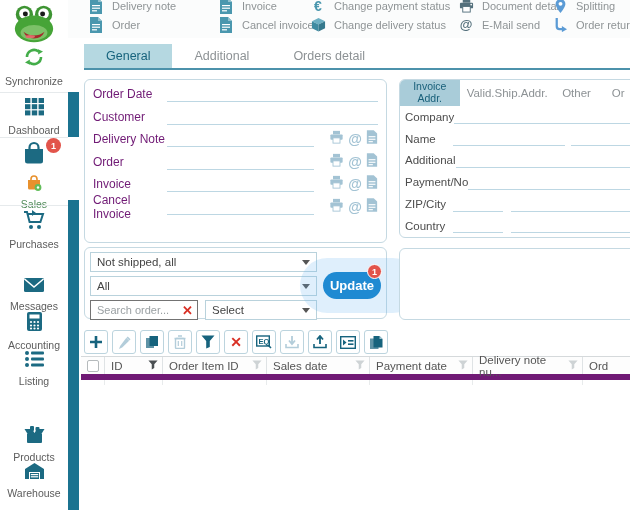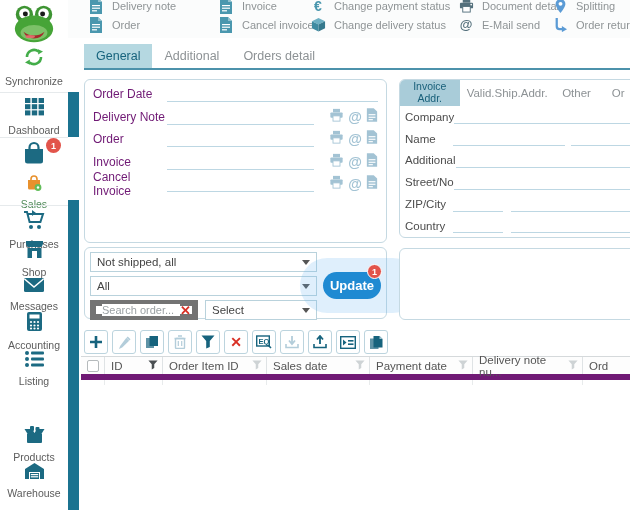--- a/index.html
+++ b/index.html
@@ -21,21 +21,21 @@
   .logo { position:absolute; left:0; top:2px; width:68px; height:44px; display:flex; align-items:center; justify-content:center; }
   .sbi { position:absolute; left:0; width:68px; display:flex; flex-direction:column; align-items:center; cursor:pointer; }
   .sbi .lbl { font-size:10.5px; color:#5c5c5c; margin-top:3px; white-space:nowrap; }
   .sep { position:absolute; left:0; width:68px; height:1px; background:#e6eaec; }
   .strip { position:absolute; left:68px; width:11px; background:#1b7390; }
   .badge { position:absolute; width:15px; height:15px; border-radius:50%; background:#e2544b; color:#fff;
     font-size:9px; font-weight:bold; display:flex; align-items:center; justify-content:center; }
 
   
   .tabs { position:absolute; left:84px; top:44px; display:flex; height:24px; }
-  .tab { padding:0 12px; font-size:12.5px; color:#8d9295; display:flex; align-items:center; cursor:pointer; }
+  .tab { padding:0 22px; font-size:12.5px; color:#8d9295; display:flex; align-items:center; cursor:pointer; }
   .tab.active { background:#b5d8e1; color:#17637d; }
   .tabs-line { position:absolute; left:84px; top:68px; width:546px; height:2px; background:#4c92ab; }
 
   
   .panel { position:absolute; border:1px solid #c5d9e2; border-radius:6px; background:#fff; }
   .p-form { left:84px; top:79px; width:303px; height:164px; padding-top:3px; }
   .f-row { height:22.5px; display:flex; align-items:center; padding:0 8px; }
   .f-row .flb { flex:0 0 74px; font-size:12px; color:#701a75; }
   .f-row .fin { flex:1; height:16px; border-bottom:1px solid #bdd7e3; font-size:11px; color:#333; }
   .f-row .facts { flex:0 0 60px; display:flex; justify-content:flex-end; align-items:center; gap:4px; margin-left:4px; }
@@ -49,21 +49,21 @@
   .a-row .alb { flex:0 0 48px; font-size:11.5px; color:#4d4d4d; }
   .a-in { height:15px; border-bottom:1px solid #bdd7e3; }
   .aw-full { flex:1; }
   .aw-a { flex:0 0 112px; margin-right:6px; } .aw-b { flex:1; }
   .aw-s { flex:0 0 50px; margin-right:8px; }
 
   .p-filter { left:84px; top:247px; width:303px; height:72px; }
   .combo { position:absolute; height:20px; border:1px solid #b9d2dc; display:flex; align-items:center;
     font-size:11.5px; color:#444; padding:0 6px; cursor:pointer; background:#fff; }
   .combo .caret { margin-left:auto; width:0; height:0; border-left:4px solid transparent; border-right:4px solid transparent; border-top:5px solid #555; }
-  .search { position:absolute; height:20px; border:6px solid #737373; display:flex; align-items:center; padding:0 4px 0 6px; background:#fff; }
+  .search { position:absolute; height:20px; border:1px solid #737373; display:flex; align-items:center; padding:0 4px 0 6px; background:#fff; }
   .search input { border:none; outline:none; width:78px; font-size:11px; color:#444; font-family:"Liberation Sans",sans-serif; }
   .search input::placeholder { color:#9aa0a3; }
   .xclear { color:#d93025; font-weight:bold; font-size:13px; margin-left:auto; cursor:pointer; }
 
   .halo { position:absolute; left:300px; top:258px; width:120px; height:55px; border-radius:28px; background:rgba(110,180,240,0.22); }
   .update { position:absolute; left:323px; top:272px; width:58px; height:27px; border-radius:14px; background:#1f8ad2;
     color:#fff; font-size:13px; font-weight:bold; display:flex; align-items:center; justify-content:center; cursor:pointer; border:none; }
   .p-empty { left:399px; top:248px; width:240px; height:72px; border-radius:6px 0 0 6px; }
 
   
@@ -262,28 +262,20 @@
   <div class="sbi" style="top:210px">
     <span><svg width="22" height="21" viewBox="0 0 22 21">
           <path d="M1 2h3l2.6 10h10.8l2.6-8H5.2" fill="none" stroke="#1c6a82" stroke-width="2"></path>
           <circle cx="8" cy="17" r="2" fill="#1c6a82"></circle>
           <circle cx="16" cy="17" r="2" fill="#1c6a82"></circle>
           <path d="M9 0l4 3-4 3" fill="#1c6a82"></path>
         </svg></span>
     <span class="lbl">Purchases</span>
   </div>
 
-  <div class="sbi" style="top:240px">
-    <span><svg width="21" height="19" viewBox="0 0 21 19">
-          <path d="M2 1h17v3l-1.5 3h-14L2 4z" fill="#1c6a82"></path>
-          <path d="M3.5 8h14v10h-14z" fill="#1c6a82"></path>
-          <rect x="8" y="11" width="5" height="7" fill="#fff"></rect>
-        </svg></span>
-    <span class="lbl">Shop</span>
-  </div>
 
   <div class="sbi" style="top:277px">
     <span><svg width="22" height="16" viewBox="0 0 22 16">
           <rect x="1" y="1" width="20" height="14" rx="1.5" fill="#1c6a82"></rect>
           <path d="M1.5 2l9.5 8 9.5-8" fill="none" stroke="#fff" stroke-width="1.6"></path>
         </svg></span>
     <span class="lbl">Messages</span>
   </div>
 
   <div class="sbi" style="top:350px">
@@ -351,20 +343,24 @@
   <div class="tab">Orders detail</div>
 </div>
 <div class="tabs-line"></div>
 
 <div class="panel p-form">
   <div class="f-row">
     <span class="flb">Order Date</span>
     <span class="fin"></span>
   </div>
   <div class="f-row">
+    <span class="flb">Customer</span>
+    <span class="fin"></span>
+  </div>
+  <div class="f-row">
     <span class="flb">Delivery Note</span>
     <span class="fin"></span>
     <span class="facts">
       <span><svg width="15" height="14" viewBox="0 0 16 16">
             <rect x="4" y="1" width="8" height="4" fill="#a3c3d4"></rect>
             <rect x="1" y="5" width="14" height="6" rx="1" fill="#a3c3d4"></rect>
             <rect x="4" y="9" width="8" height="6" fill="#fff" stroke="#a3c3d4"></rect>
           </svg></span>
       <span class="at-light">@</span>
       <span><svg width="12" height="14" viewBox="0 0 14 16">
@@ -445,21 +441,21 @@
   <div class="a-row">
     <span class="alb">Name</span>
     <span class="a-in aw-a"></span>
     <span class="a-in aw-b"></span>
   </div>
   <div class="a-row">
     <span class="alb">Additional</span>
     <span class="a-in aw-full"></span>
   </div>
   <div class="a-row">
-    <span class="alb">Street/No</span>
+    <span class="alb">Payment/No</span>
     <span class="a-in aw-full"></span>
   </div>
   <div class="a-row">
     <span class="alb">ZIP/City</span>
     <span class="a-in aw-s"></span>
     <span class="a-in aw-b"></span>
   </div>
   <div class="a-row">
     <span class="alb">Country</span>
     <span class="a-in aw-s"></span>

